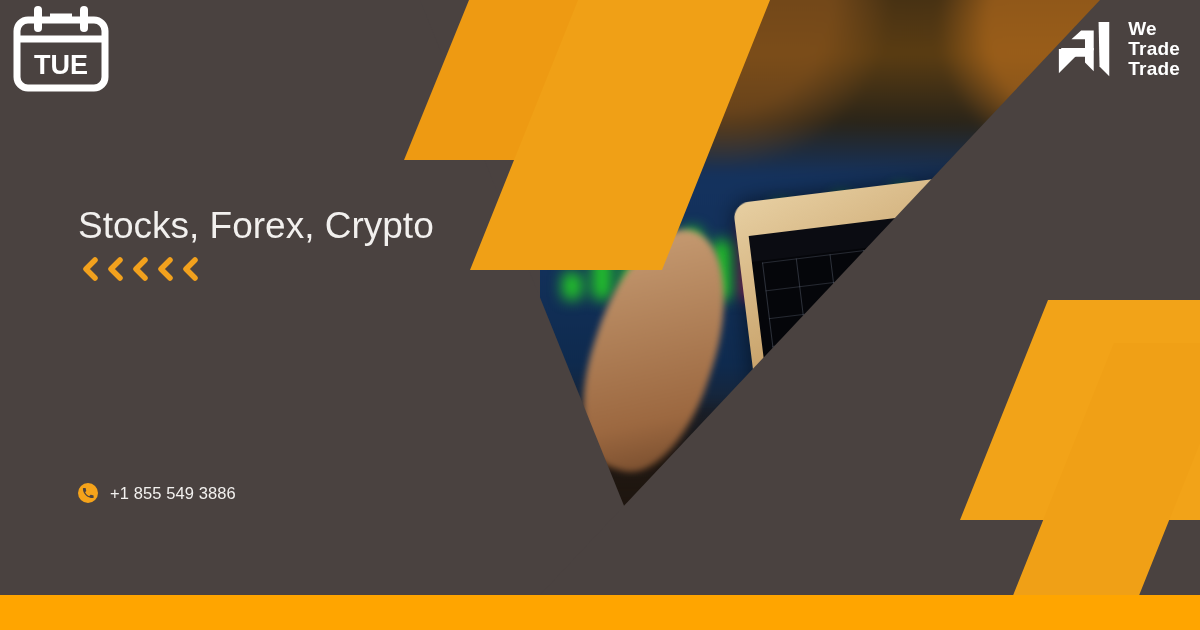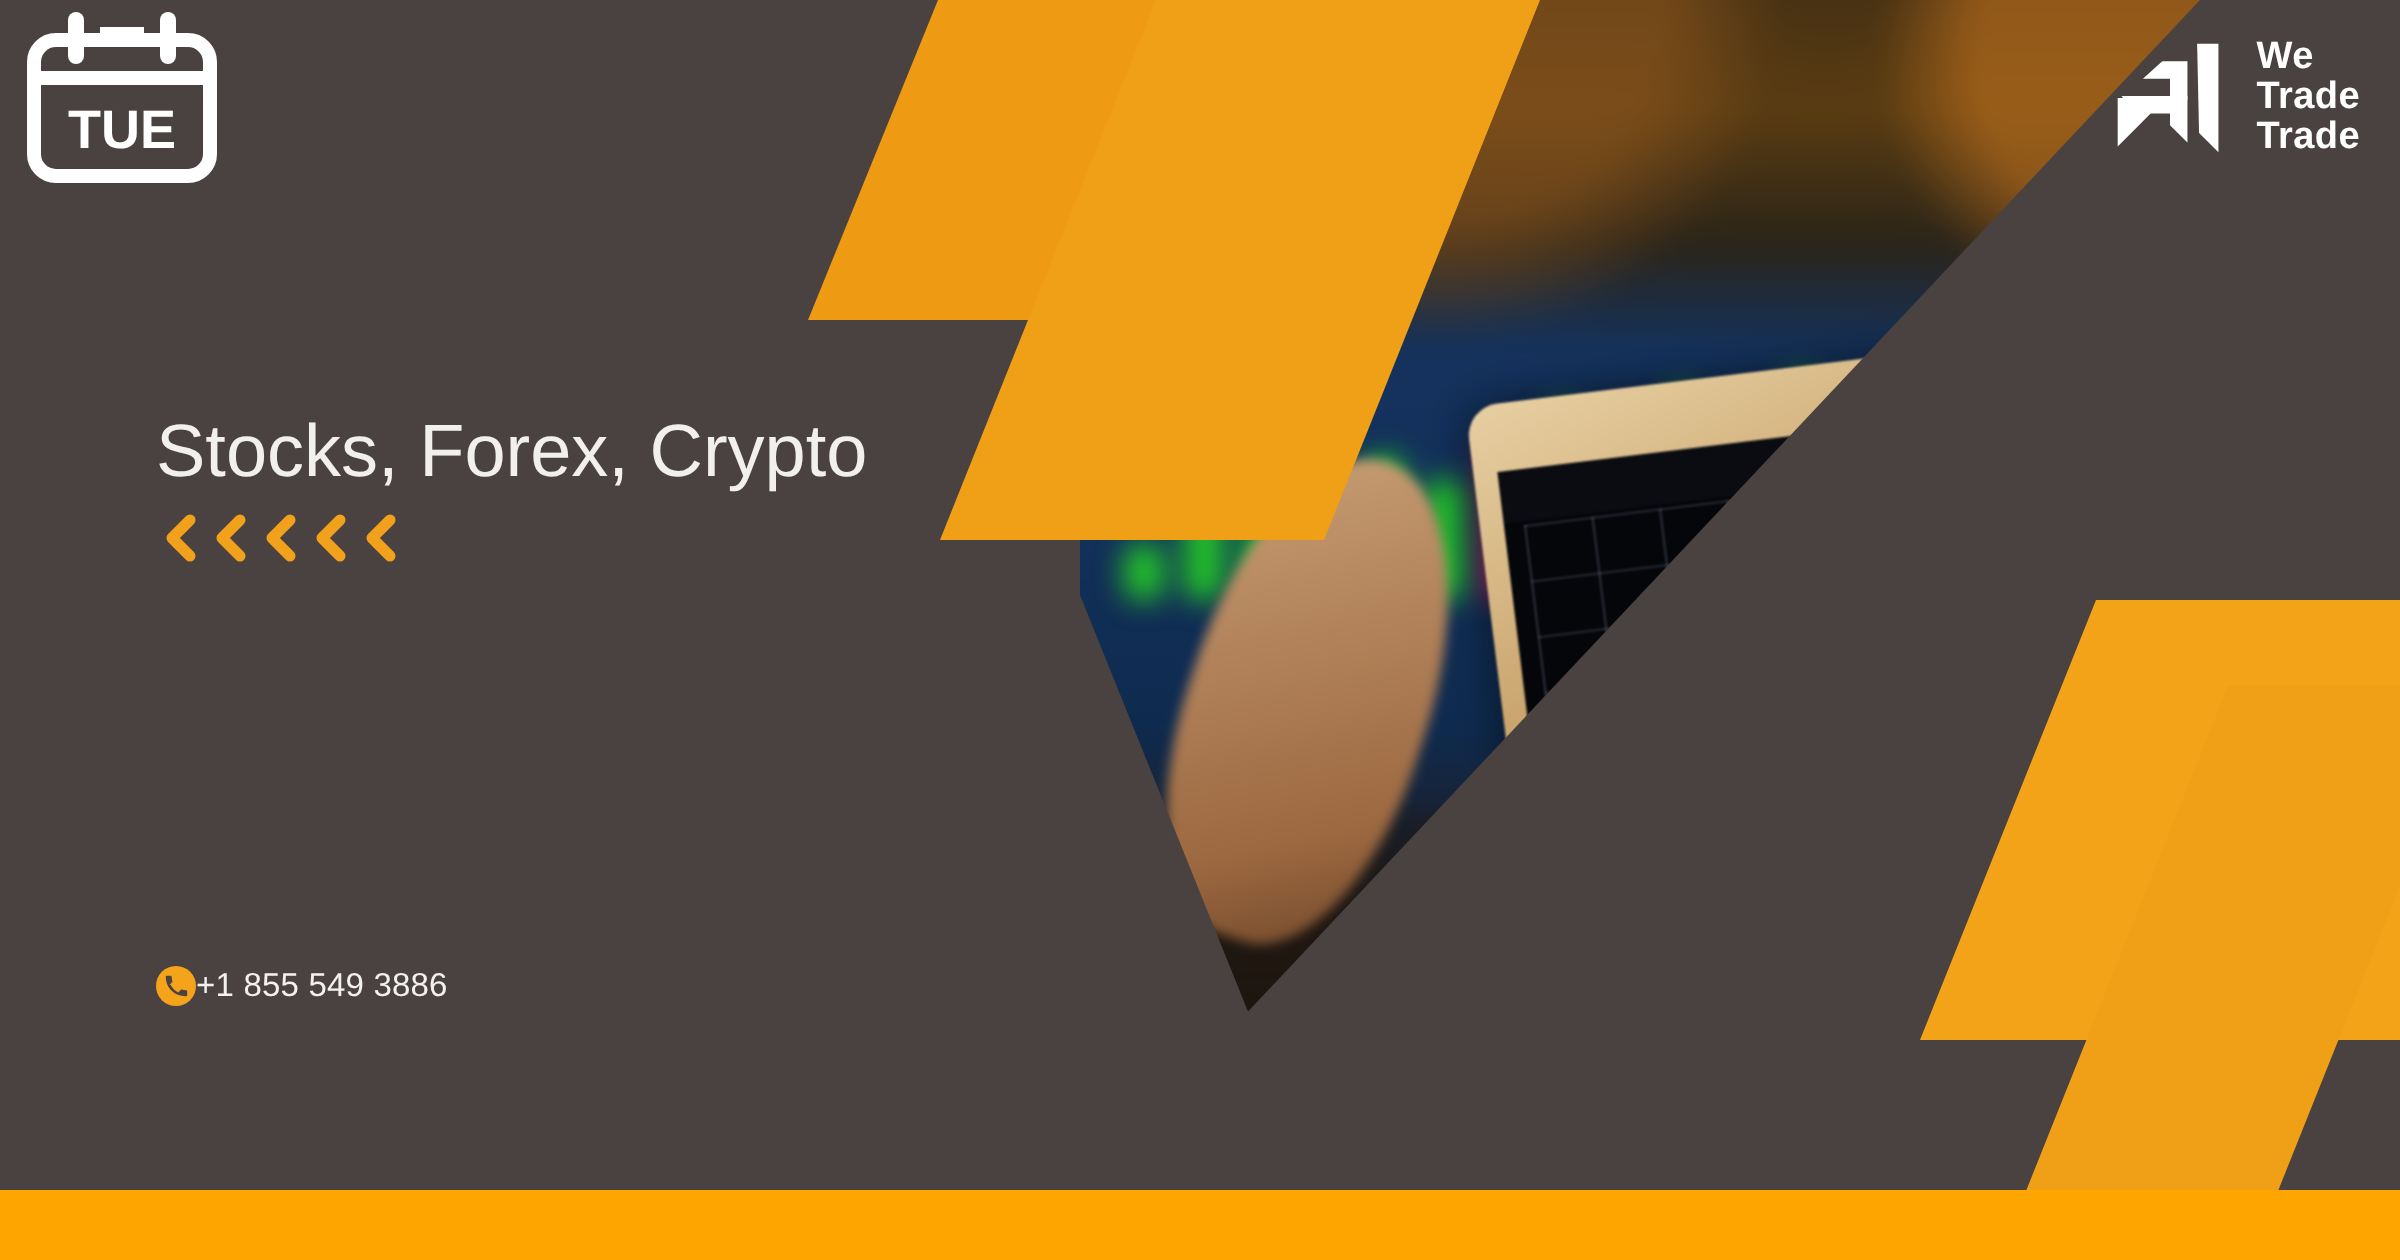--- a/index.html
+++ b/index.html
@@ -146,21 +146,21 @@
     color:#f2f0ee;font-size:37px;line-height:44px;margin:16px 0 0 0;font-weight:normal;
   }
   .chevrons{margin-top:8px;display:flex;gap:3px;}
   .chev{width:22px;height:26px;}
   .date{
     color:#f4f2f0;font-size:22px;line-height:26px;margin-top:34px;font-weight:bold;
     letter-spacing:.2px;
   }
 
   .contacts{position:absolute;left:78px;top:483px;}
-  .crow{display:flex;align-items:center;gap:0;margin-bottom:12px;}
+  .crow{display:flex;align-items:center;gap:12px;margin-bottom:12px;}
   .cicon{
     width:20px;height:20px;border-radius:50%;background:#f5a31a;
     display:flex;align-items:center;justify-content:center;flex:0 0 20px;
   }
   .cicon svg{display:block;}
   .ctxt{color:#f3f1ef;font-size:16.5px;line-height:18px;letter-spacing:.1px;}
 </style>
 </head>
 <body>
 

